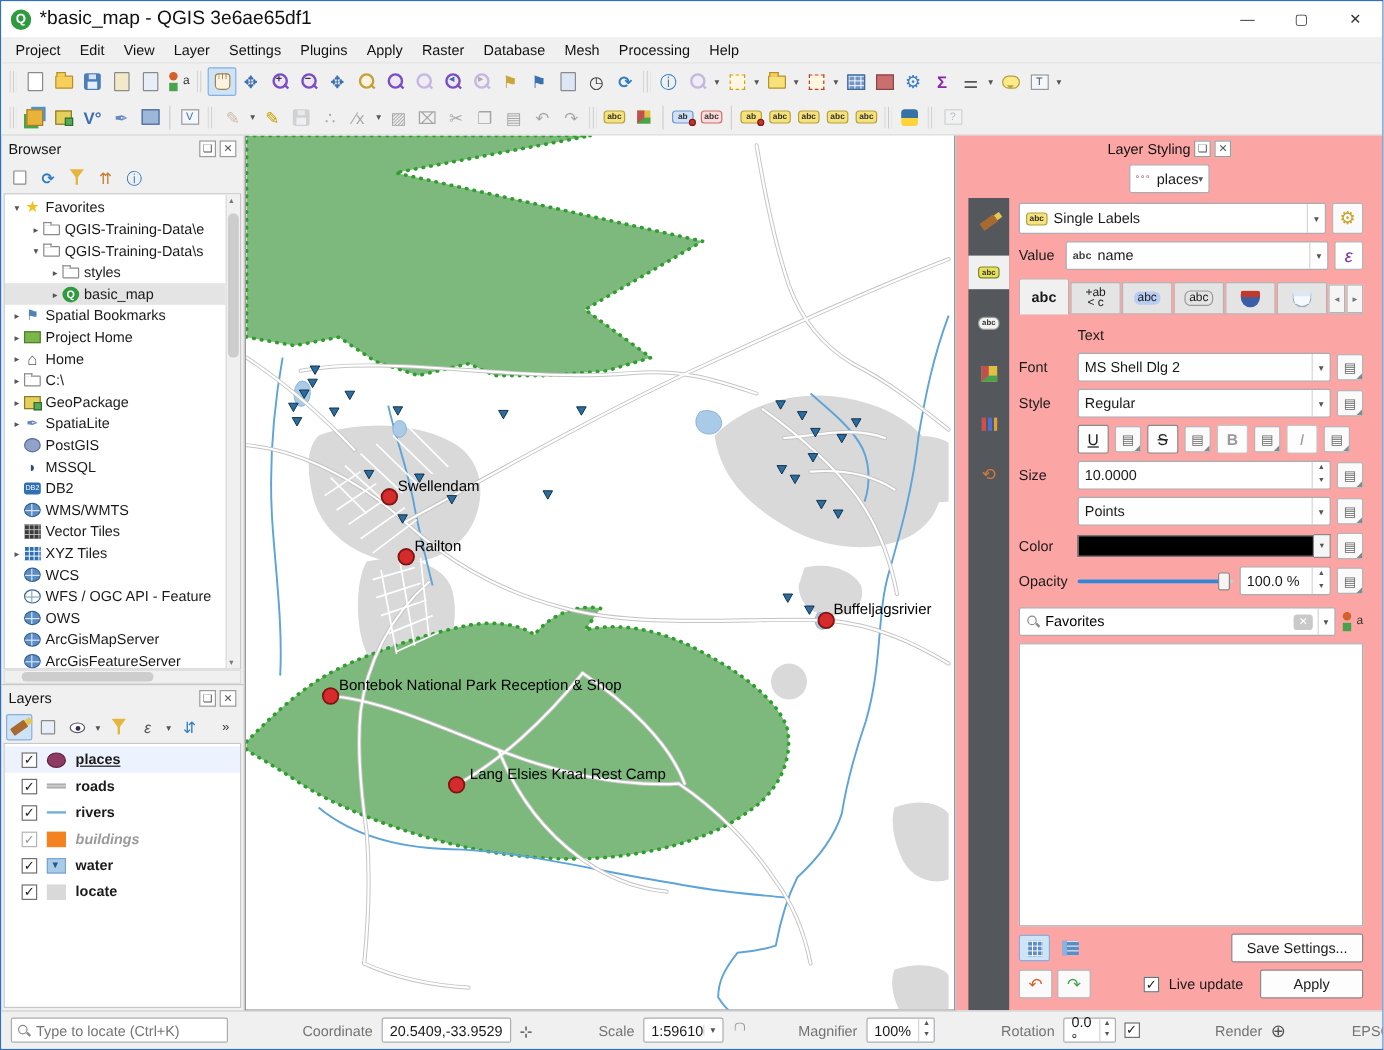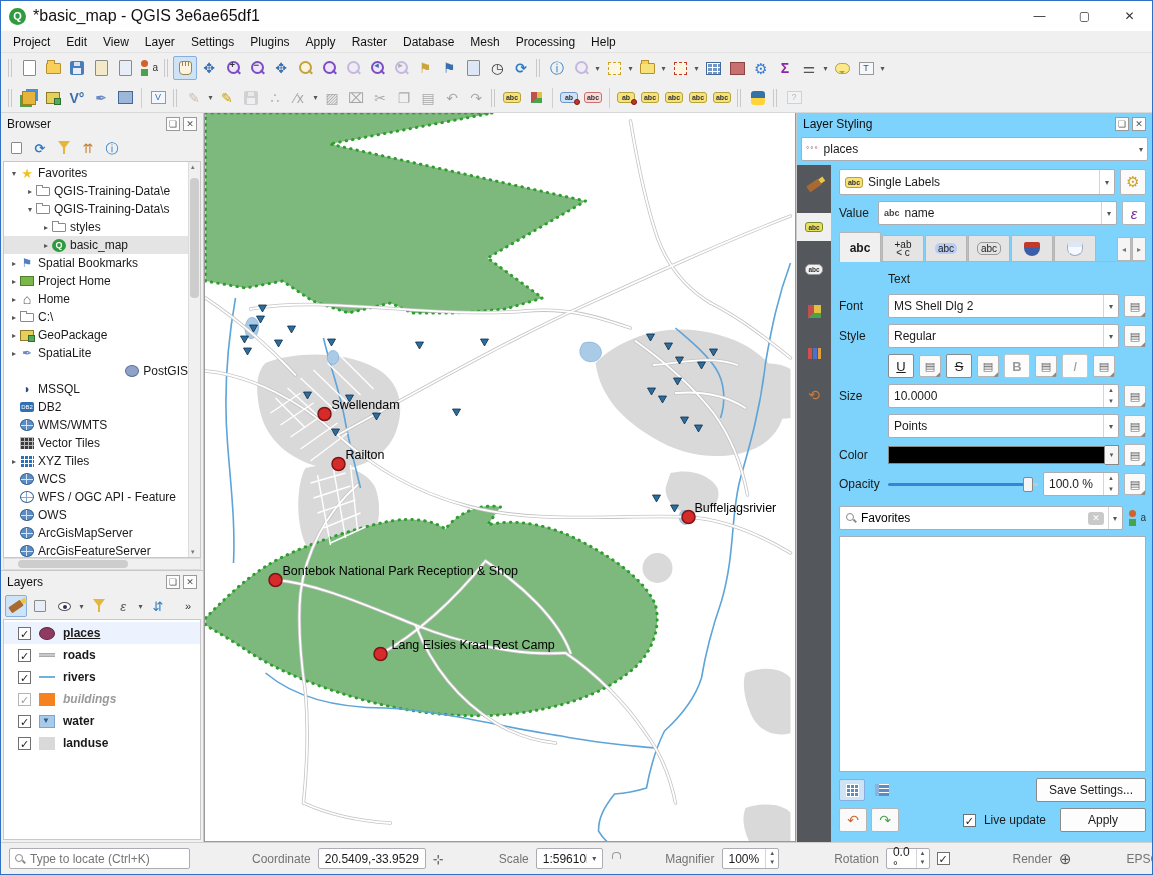--- a/index.html
+++ b/index.html
@@ -136,21 +136,21 @@
   .ic-water::before { content:"▼"; position:absolute; left:2px; top:0px; font-size:8px; color:#1f5d8c; }
   .ic-protected { width:13px; height:13px; background:#7db97d; border:1px dashed #2f9e2f; }
   .ic-landuse { width:13px; height:13px; background:#d9d9d9; }
 
   
   .map { flex:1; background:#fff; border:1px solid #9a9a9a; border-top:none; position:relative; overflow:hidden; }
   .map svg { display:block; }
   .maplabel { font-size:12.5px; fill:#000; font-family:"Liberation Sans",sans-serif; }
 
   
-  .styling { width:356px; flex:0 0 356px; display:flex; flex-direction:column; border-left:1px solid #c8c8c8; background:#7dd3fc; }
+  .styling { width:356px; flex:0 0 356px; display:flex; flex-direction:column; border-left:1px solid #c8c8c8; background:#fca5a5;align-items:center; }
   .layer-combo { height:24px; margin:2px 4px; background:#fff; border:1px solid #abadb3; border-radius:2px; display:flex; align-items:center; padding:0 4px; }
   .layer-combo .dots { color:#8f3a62; font-size:8px; letter-spacing:1px; margin-right:5px; }
   .layer-combo .cv { flex:1; }
   .stybody { flex:1; display:flex; min-height:0; margin-top:2px; }
   .vtabs { width:34px; flex:0 0 34px; background:#54585c; display:flex; flex-direction:column; align-items:center; padding-top:6px; gap:14px; }
   .vtab { width:34px; height:28px; display:flex; align-items:center; justify-content:center; }
   .vtab.sel { background:#f0f0f0; }
   .vtab-label-ic { min-width:18px; height:10px; background:#e8e05a; border:1px solid #7a8a2a; border-radius:3px; font-size:6.5px; font-weight:bold; text-align:center; line-height:9px; color:#333; }
   .vtab-callout-ic { min-width:18px; height:11px; background:#f3f3f3; border:1px solid #999; border-radius:5px; font-size:6.5px; font-weight:bold; text-align:center; line-height:10px; color:#333; }
   .vtab-cube { width:13px; height:13px; background:#e0c040; border-left:6px solid #c05050; border-bottom:5px solid #49a24c; }
@@ -546,21 +546,21 @@
               <div class="trow" style="padding-left: 4px;">
     <span class="exp">▸</span>
     <span class="tico ic-geopackage"></span>
     <span class="tlabel">GeoPackage</span>
   </div>
               <div class="trow" style="padding-left: 4px;">
     <span class="exp">▸</span>
     <span class="tico ic-spatialite"></span>
     <span class="tlabel">SpatiaLite</span>
   </div>
-              <div class="trow" style="padding-left: 12px; justify-content: flex-end;">
+              <div class="trow" style="padding-left: 4px;">
     <span class="exp"></span>
     <span class="tico ic-postgis"></span>
     <span class="tlabel">PostGIS</span>
   </div>
               <div class="trow" style="padding-left: 4px;">
     <span class="exp"></span>
     <span class="tico ic-mssql"></span>
     <span class="tlabel">MSSQL</span>
   </div>
               <div class="trow" style="padding-left: 4px;">
@@ -673,21 +673,21 @@
     <span class="llabel">buildings</span>
   </div>
             <div class="lrow">
     <span class="cb on"></span>
     <span class="sw ic-water"></span>
     <span class="llabel">water</span>
   </div>
             <div class="lrow">
     <span class="cb on"></span>
     <span class="sw ic-landuse"></span>
-    <span class="llabel">landuse</span>
+    <span class="llabel">locate</span>
   </div>
           </div>
       </div>
     </div>
 
     <div class="map">
       <svg id="mapsvg" width="590" height="731" viewBox="0 0 589 731" xmlns="http://www.w3.org/2000/svg">
         <defs>
           <path id="rA" d="M0,258 C45,262 95,288 132,322 C165,352 205,378 262,393 C330,412 420,401 483,404 C525,407 560,425 585,440"></path>
           <path id="rB" d="M132,322 C200,285 300,228 380,192 C450,160 520,128 585,103"></path>

